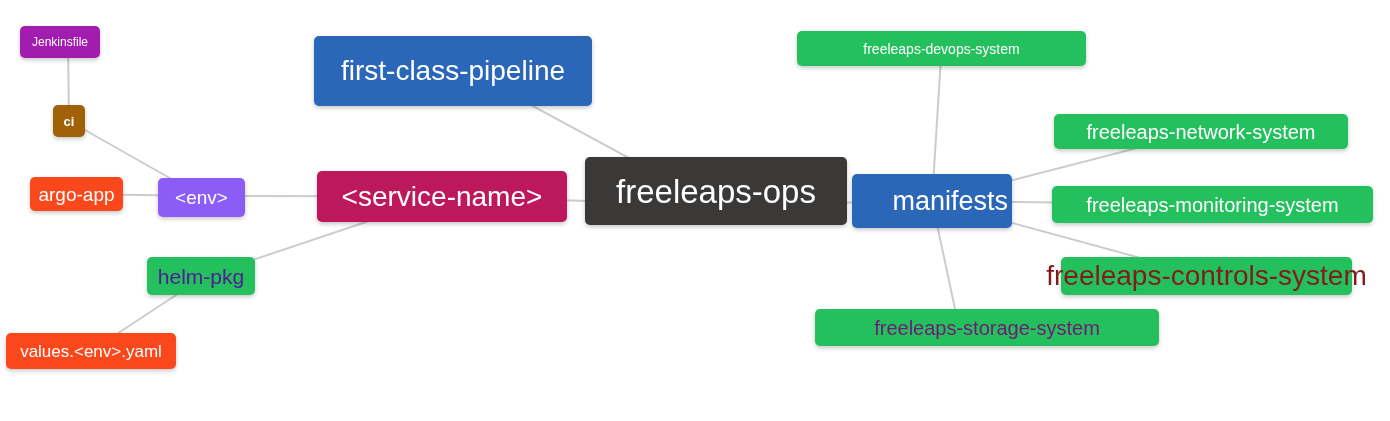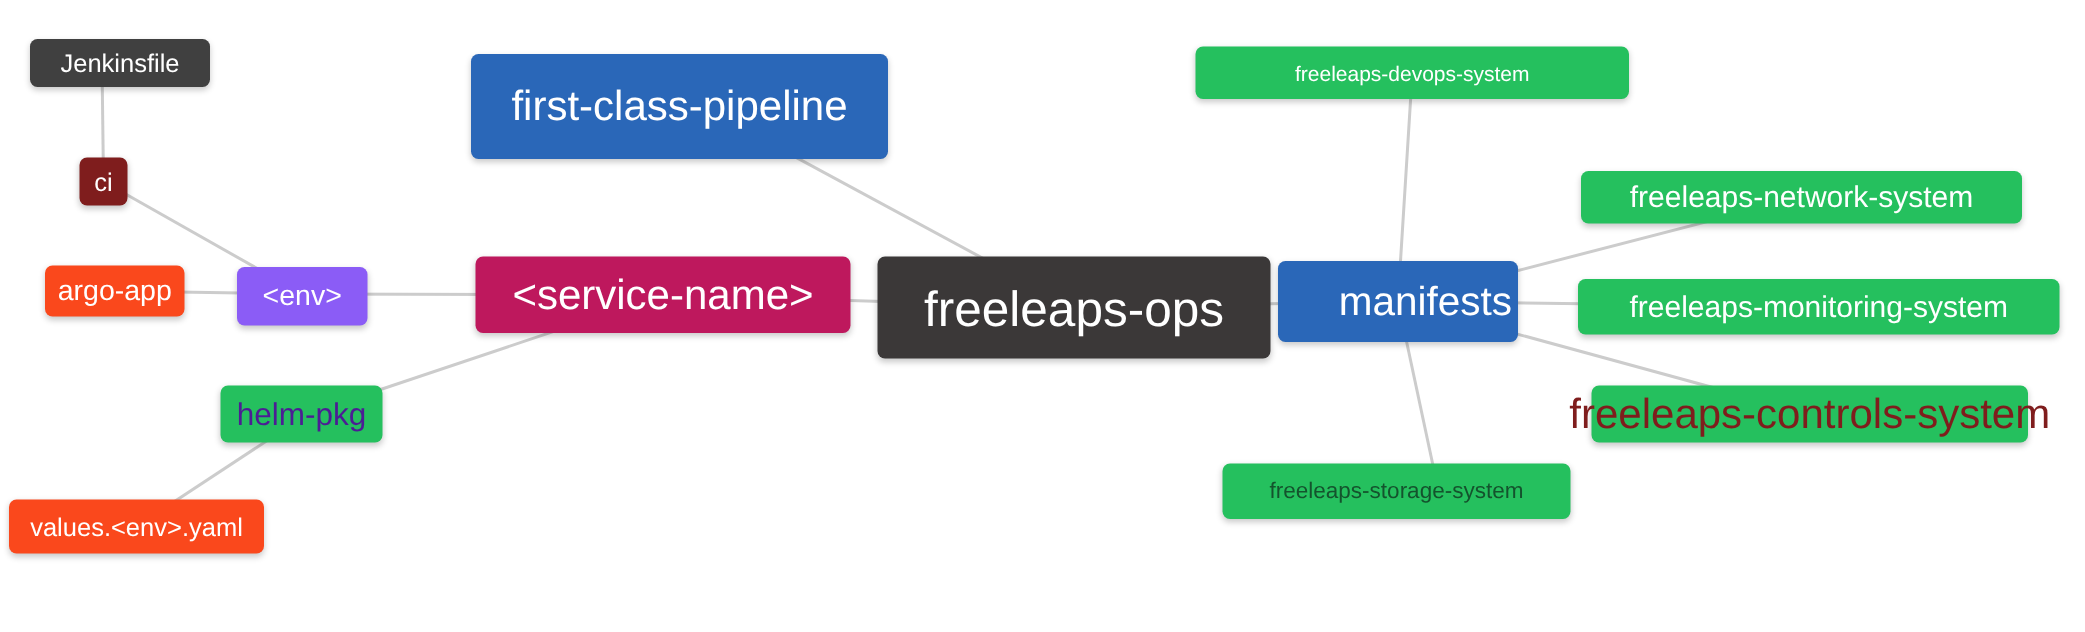--- a/index.html
+++ b/index.html
@@ -56,59 +56,59 @@
       <line x1="453" y1="63" x2="716" y2="205" stroke="#cccccc" stroke-width="2"></line>
       <line x1="442" y1="196.5" x2="716" y2="205" stroke="#cccccc" stroke-width="2"></line>
       <line x1="716" y1="205" x2="932" y2="201" stroke="#cccccc" stroke-width="2"></line>
       <line x1="932" y1="201" x2="941.5" y2="48.5" stroke="#cccccc" stroke-width="2"></line>
       <line x1="932" y1="201" x2="1201" y2="131.5" stroke="#cccccc" stroke-width="2"></line>
       <line x1="932" y1="201" x2="1212.5" y2="204.5" stroke="#cccccc" stroke-width="2"></line>
       <line x1="932" y1="201" x2="1206.5" y2="276" stroke="#cccccc" stroke-width="2"></line>
       <line x1="932" y1="201" x2="959" y2="327.5" stroke="#cccccc" stroke-width="2"></line>
     </svg>
   <div>
-      <div class="node" style="left: 20px; top: 26px; width: 120px; height: 32px; font-size: 17px; background: #404040; color: rgb(255, 255, 255);">
+      <div class="node" style="left: 20px; top: 26px; width: 80px; height: 32px; font-size: 12px; background: #a21caf; color: rgb(255, 255, 255);">
         <span>Jenkinsfile</span>
       </div>
-      <div class="node" style="left: 53px; top: 105px; width: 32px; height: 32px; font-size: 17px; background: #7f1d1d; color: rgb(255, 255, 255);">
+      <div class="node" style="left: 53px; top: 105px; width: 32px; height: 32px; font-size: 13px; background: #a16207; color: rgb(255, 255, 255); font-weight: bold;">
         <span>ci</span>
       </div>
       <div class="node" style="left: 30px; top: 177px; width: 93px; height: 34px; font-size: 19px; background: rgb(250, 72, 28); color: rgb(255, 255, 255);">
         <span>argo-app</span>
       </div>
       <div class="node" style="left: 158px; top: 178px; width: 87px; height: 39px; font-size: 19px; background: #8b5cf6; color: rgb(255, 255, 255);">
         <span>&lt;env&gt;</span>
       </div>
       <div class="node" style="left: 314px; top: 36px; width: 278px; height: 70px; font-size: 28px; background: rgb(42, 103, 184); color: rgb(255, 255, 255);">
         <span>first-class-pipeline</span>
       </div>
       <div class="node" style="left: 317px; top: 171px; width: 250px; height: 51px; font-size: 28px; background: #be185d; color: rgb(255, 255, 255);">
         <span>&lt;service-name&gt;</span>
       </div>
       <div class="node" style="left: 147px; top: 257px; width: 108px; height: 38px; font-size: 21px; background: rgb(37, 192, 94); color: #4c1d95;">
         <span>helm-pkg</span>
       </div>
       <div class="node" style="left: 6px; top: 333px; width: 170px; height: 36px; font-size: 17px; background: rgb(250, 72, 28); color: rgb(255, 255, 255);">
         <span>values.&lt;env&gt;.yaml</span>
       </div>
-      <div class="node" style="left: 585px; top: 171px; width: 262px; height: 68px; font-size: 33px; background: rgb(59, 56, 56); color: rgb(255, 255, 255); text-align: right;">
+      <div class="node" style="left: 585px; top: 157px; width: 262px; height: 68px; font-size: 33px; background: rgb(59, 56, 56); color: rgb(255, 255, 255); text-align: right;">
         <span>freeleaps-ops</span>
       </div>
       <div class="node" style="left: 852px; top: 174px; width: 160px; height: 54px; font-size: 27px; background: rgb(42, 103, 184); color: rgb(255, 255, 255); justify-content: flex-end;">
         <span>manifests</span>
       </div>
       <div class="node" style="left: 797px; top: 31px; width: 289px; height: 35px; font-size: 14px; background: rgb(37, 192, 94); color: rgb(255, 255, 255);">
         <span>freeleaps-devops-system</span>
       </div>
       <div class="node" style="left: 1054px; top: 114px; width: 294px; height: 35px; font-size: 20px; background: rgb(37, 192, 94); color: rgb(255, 255, 255);">
         <span>freeleaps-network-system</span>
       </div>
       <div class="node" style="left: 1052px; top: 186px; width: 321px; height: 37px; font-size: 20px; background: rgb(37, 192, 94); color: rgb(255, 255, 255);">
         <span>freeleaps-monitoring-system</span>
       </div>
       <div class="node" style="left: 1061px; top: 257px; width: 291px; height: 38px; font-size: 28px; background: rgb(37, 192, 94); color: #7f1d1d;">
         <span>freeleaps-controls-system</span>
       </div>
-      <div class="node" style="left: 815px; top: 309px; width: 232px; height: 37px; font-size: 15px; background: rgb(37, 192, 94); color: #14532d;">
+      <div class="node" style="left: 815px; top: 309px; width: 344px; height: 37px; font-size: 20px; background: rgb(37, 192, 94); color: #701a75;">
         <span>freeleaps-storage-system</span>
       </div>
     </div>
 </div>
 
 </body></html>

